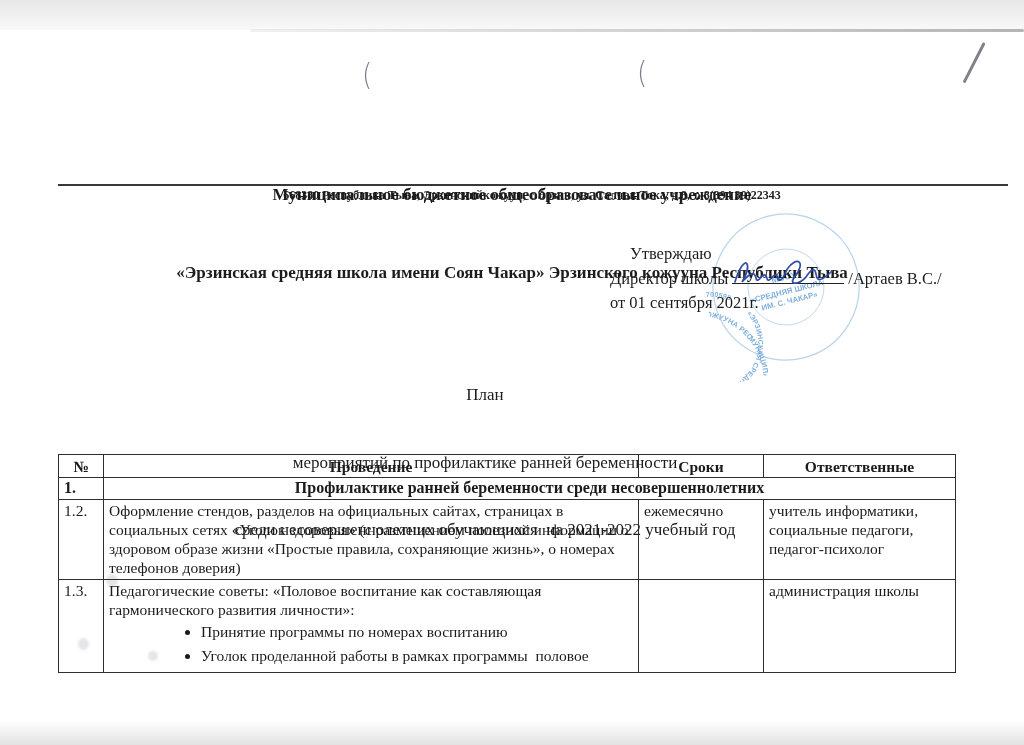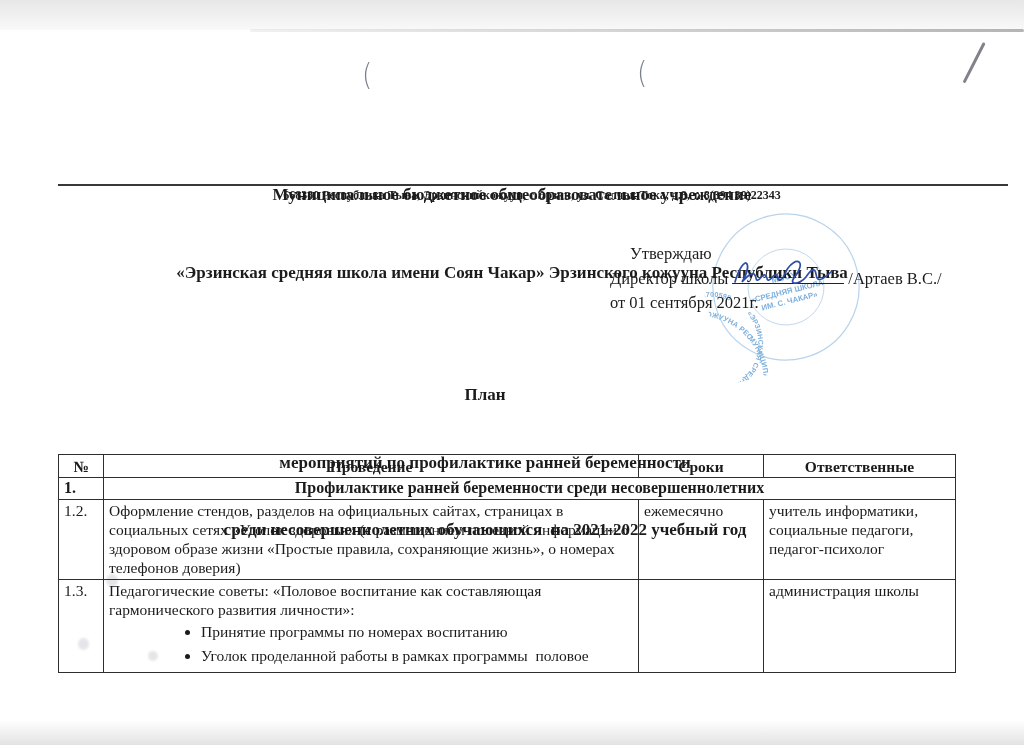--- a/index.html
+++ b/index.html
@@ -83,21 +83,21 @@
     pointer-events: none;
   }
   .stamp text {
     font-family: "Liberation Sans", sans-serif;
     font-weight: bold;
   }
 
   
   .doc-title {
     position: absolute; left: 135px; top: 339px; width: 700px;
-    text-align: center; font-weight: bold; font-size: 17px; line-height: 22.5px;
+    text-align: center; font-weight: normal; font-size: 17px; line-height: 22.5px;
     white-space: pre-wrap;
   }
 
   
   table.plan {
     position: absolute; left: 58px; top: 454px;
     width: 897px; border-collapse: collapse; table-layout: fixed;
     font-size: 15.5px; line-height: 19px; color: #1b1b1b;
   }
   table.plan col.c-num  { width: 45px; }

